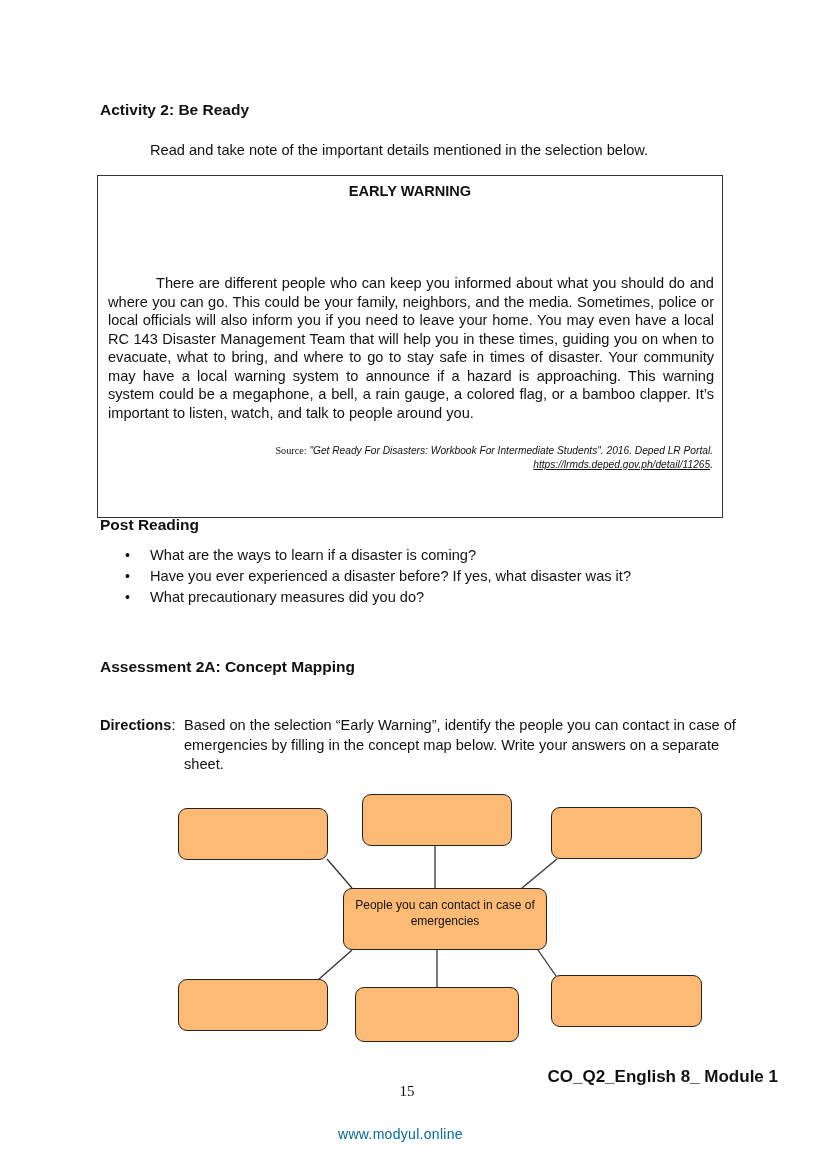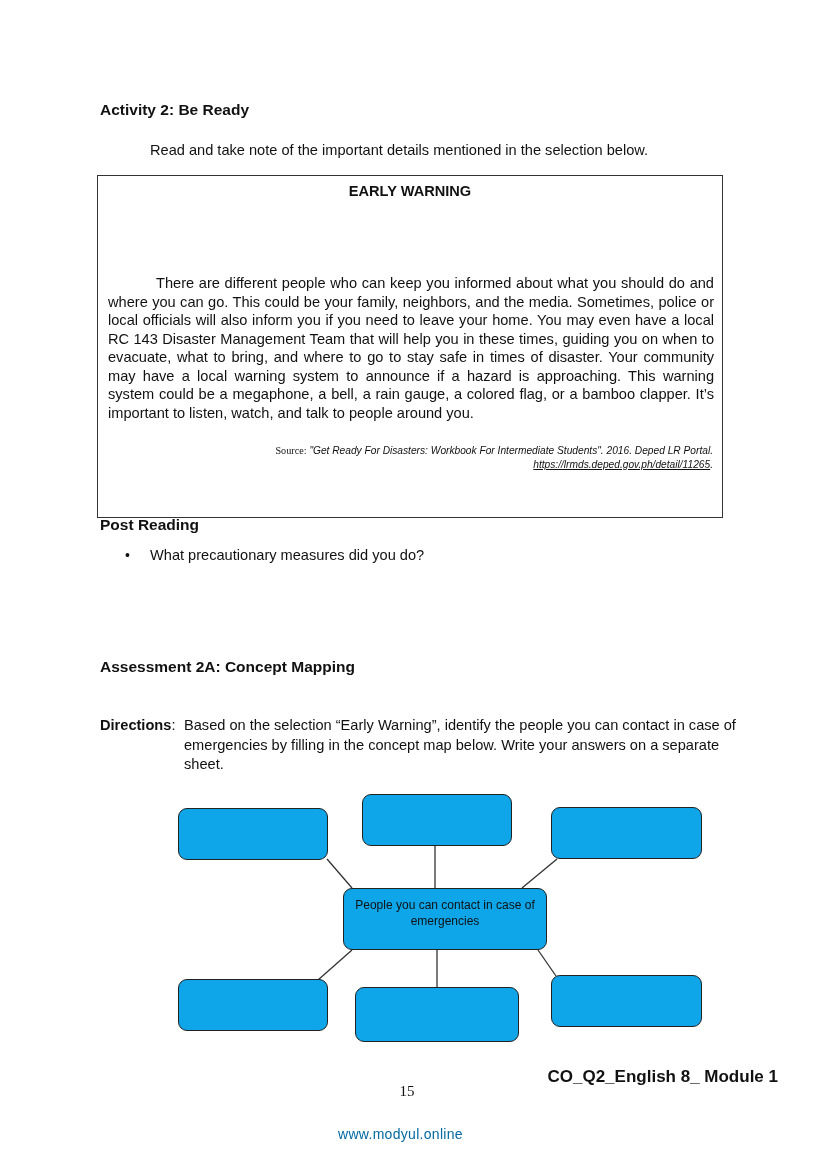--- a/index.html
+++ b/index.html
@@ -23,21 +23,21 @@
   #source .src-url { font-style: italic; text-decoration: underline; }
   #post-title { left: 100px; top: 516px; }
   #post-list { left: 120px; top: 545px; margin: 0; padding: 0; list-style: none; }
   #post-list li { position: relative; padding-left: 30px; font-size: 14.6px; line-height: 21px; height: 21px; }
   #post-list li::before { content: "•"; position: absolute; left: 5px; top: 0; font-size: 14px; }
   #assess-title { left: 100px; top: 658px; }
   #directions { left: 100px; top: 716px; width: 640px; font-size: 14.6px; line-height: 19.5px; }
   #directions .dir-label { font-weight: bold; }
   #directions .dir-body { position: absolute; left: 84px; top: 0; width: 556px; }
   #concept-map { left: 0; top: 0; width: 826px; height: 1169px; pointer-events: none; }
-  .map-box { position: absolute; border: 1.4px solid #222; border-radius: 9px; box-sizing: border-box; background: #0ea5e9; }
+  .map-box { position: absolute; border: 1.4px solid #222; border-radius: 9px; box-sizing: border-box; background: #fdba74; }
   #center-box { left: 343px; top: 888px; width: 204px; height: 62px; text-align: center;
                 font-size: 12px; line-height: 16px; padding-top: 8px; }
   #page-number { left: 0; width: 814px; top: 1083px; text-align: center;
                  font-family: "Liberation Serif", serif; font-size: 15px; }
   #module-code { right: 48px; top: 1067px; font-weight: bold; font-size: 17px; }
   #watermark { left: 338px; top: 1126px; font-size: 14px; color: #0369a1; letter-spacing: 0.3px; }
 </style>
 </head>
 <body>
 
@@ -49,20 +49,22 @@
   <div class="abs para" id="para2"><span class="indent"></span><span>There are different people who can keep you informed about what you should do and where you can go. This could be your family, neighbors, and the media. Sometimes, police or local officials will also inform you if you need to leave your home. You may even have a local RC 143 Disaster Management Team that will help you in these times, guiding you on when to evacuate, what to bring, and where to go to stay safe in times of disaster. Your community may have a local warning system to announce if a hazard is approaching. This warning system could be a megaphone, a bell, a rain gauge, a colored flag, or a bamboo clapper. It’s important to listen, watch, and talk to people around you.</span></div>
   <div class="abs" id="source">
     <span class="src-label">Source:</span>
     <span class="src-cite">"Get Ready For Disasters: Workbook For Intermediate Students". 2016. Deped LR Portal.</span><br>
     <span class="src-url">https://lrmds.deped.gov.ph/detail/11265</span><span class="src-cite">.</span>
   </div>
 </div>
 
 <div class="abs h-bold" id="post-title">Post Reading</div>
 <ul class="abs" id="post-list">
+  <li>What are the ways to learn if a disaster is coming?</li>
+  <li>Have you ever experienced a disaster before? If yes, what disaster was it?</li>
   <li>What precautionary measures did you do?</li>
 </ul>
 
 <div class="abs h-bold" id="assess-title">Assessment 2A: Concept Mapping</div>
 <div class="abs" id="directions">
   <span class="dir-label">Directions</span><span>:</span>
   <span class="dir-body">Based on the selection “Early Warning”, identify the people you can contact in case of emergencies by filling in the concept map below. Write your answers on a separate sheet.</span>
 </div>
 
 <svg class="abs" id="concept-map" viewBox="0 0 826 1169">

